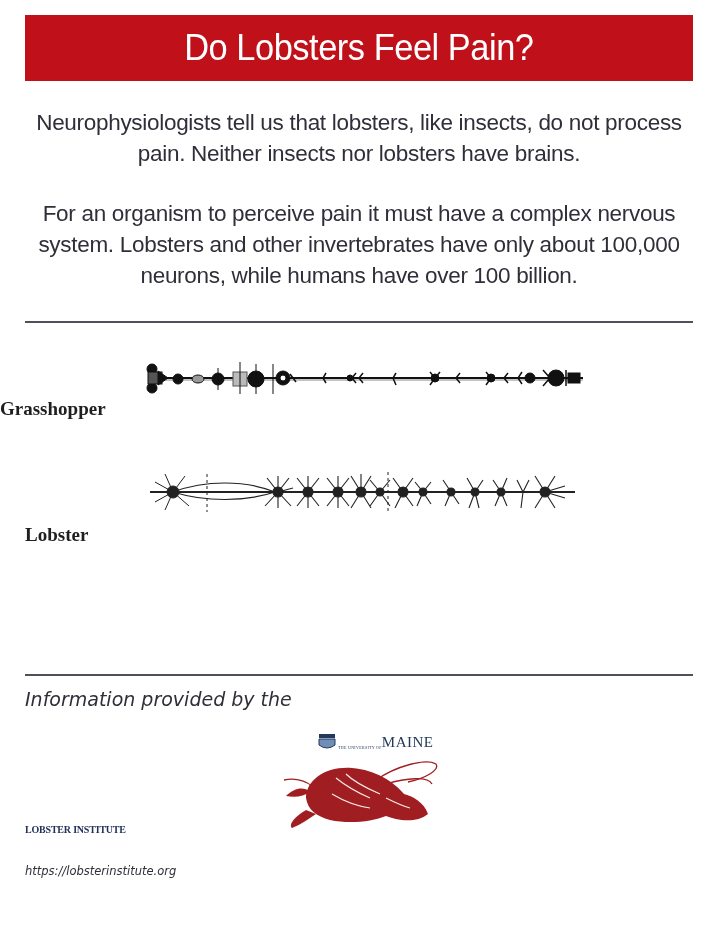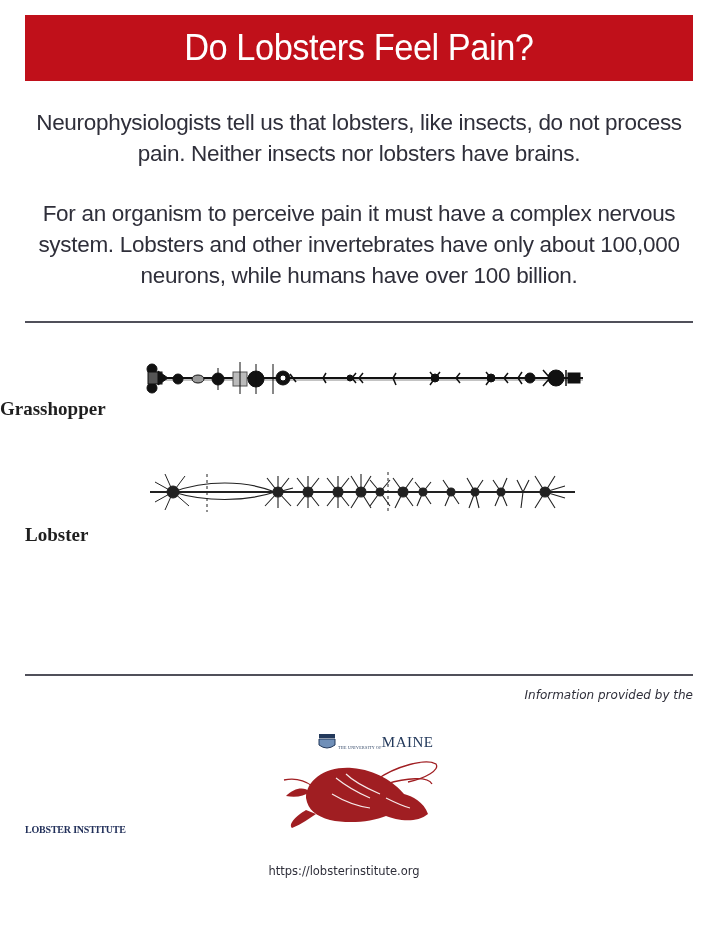--- a/index.html
+++ b/index.html
@@ -12,28 +12,28 @@
   .divider { position: absolute; left: 25px; width: 668px; height: 2px; background: #50505a; }
   .d1 { top: 321px; }
   .d2 { top: 674px; }
   .diagram { position: absolute; }
   .gh { left: 138px; top: 358px; width: 450px; height: 40px; }
   .lb { left: 145px; top: 468px; width: 435px; height: 48px; }
   .label { position: absolute; left: 25px; width: 668px; text-align: left; font-family: "Liberation Serif", serif; font-weight: 700; font-size: 19px; color: #1f1f1f; }
   .lbl-gh { top: 398px; left: 0; width: 720px; padding-left: 0; }
   .lbl-lb { top: 524px; }
   .caption { position: absolute; left: 25px; width: 668px; top: 566px; text-align: center; font-family: "Liberation Serif", serif; font-style: italic; font-size: 21px; line-height: 29px; color: #1f1f1f; }
-  .info { position: absolute; left: 25px; width: 668px; top: 688px; text-align: right; font-family: "DejaVu Sans", sans-serif; font-style: italic; font-size: 12px; color: #2f2f3a; }
+  .info { position: absolute; left: 25px; width: 668px; top: 688px; text-align: left; font-family: "DejaVu Sans", sans-serif; font-style: italic; font-size: 19px; color: #2f2f3a; }
   .maine { position: absolute; left: 318px; top: 733px; display: flex; align-items: center; gap: 2px; }
   .maine-text { display: flex; flex-direction: row; align-items: flex-end; line-height: 1; }
   .maine-small { font-family: "Liberation Serif", serif; font-size: 4px; color: #23395b; letter-spacing: 0.3px; }
   .maine-big { font-family: "Liberation Serif", serif; font-size: 15px; color: #23395b; letter-spacing: 0.5px; }
   .lobster-logo { position: absolute; left: 276px; top: 758px; width: 168px; height: 72px; }
   .institute { position: absolute; left: 25px; width: 668px; top: 824px; text-align: left; font-family: "Liberation Serif", serif; font-weight: 700; font-size: 10px; color: #22305a; letter-spacing: -0.2px; }
-  .url { position: absolute; left: 10px; width: 668px; top: 864px; text-align: center; font-family: "DejaVu Sans", sans-serif; font-size: 11.5px; color: #2f2f3a; }
+  .url { position: absolute; left: 25px; width: 668px; top: 864px; text-align: left; font-family: "DejaVu Sans", sans-serif; font-style: italic; font-size: 11.5px; color: #2f2f3a; }
 </style>
 </head>
 <body>
 
 <div class="banner">
   <h1>Do Lobsters Feel Pain?</h1>
 </div>
 
 <div class="para p1">Neurophysiologists tell us that lobsters, like insects, do not process pain. Neither insects nor lobsters have brains.</div>
 <div class="para p2">For an organism to perceive pain it must have a complex nervous system. Lobsters and other invertebrates have only about 100,000 neurons, while humans have over 100 billion.</div>

